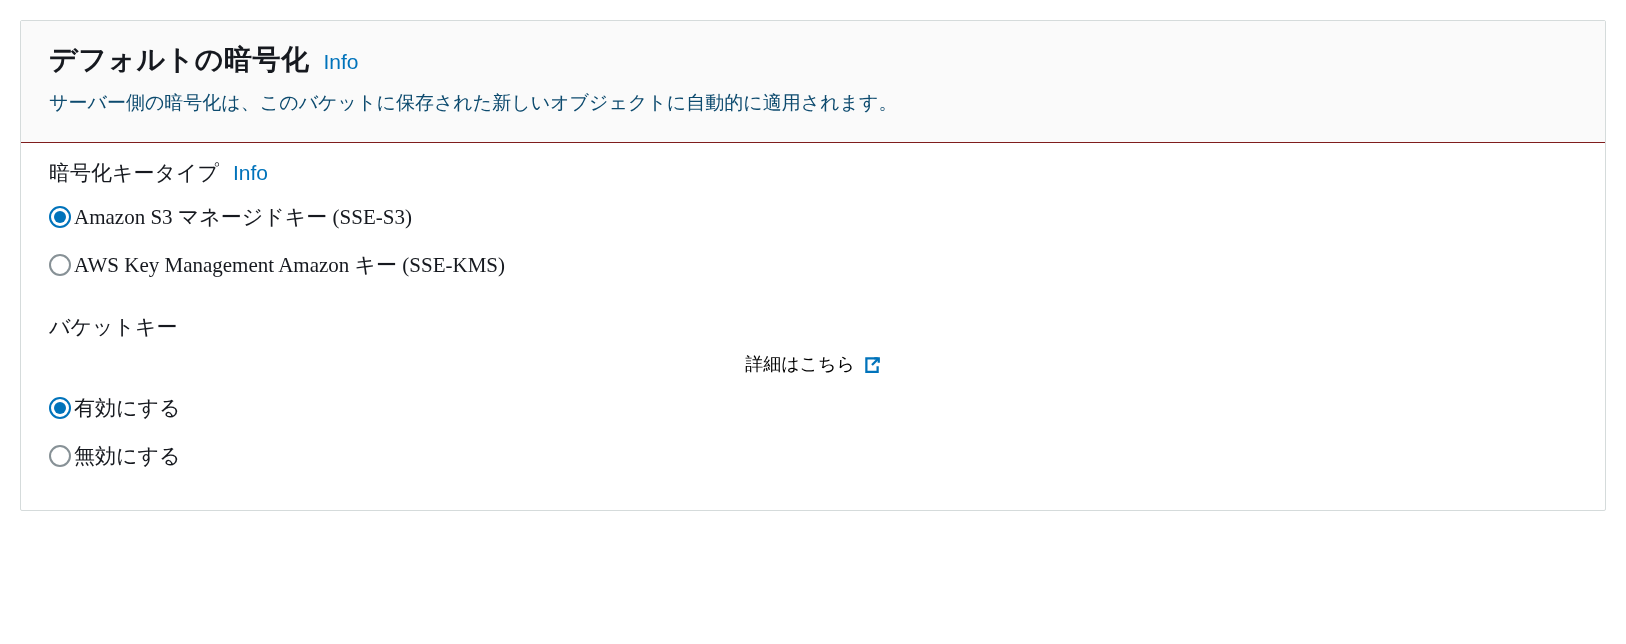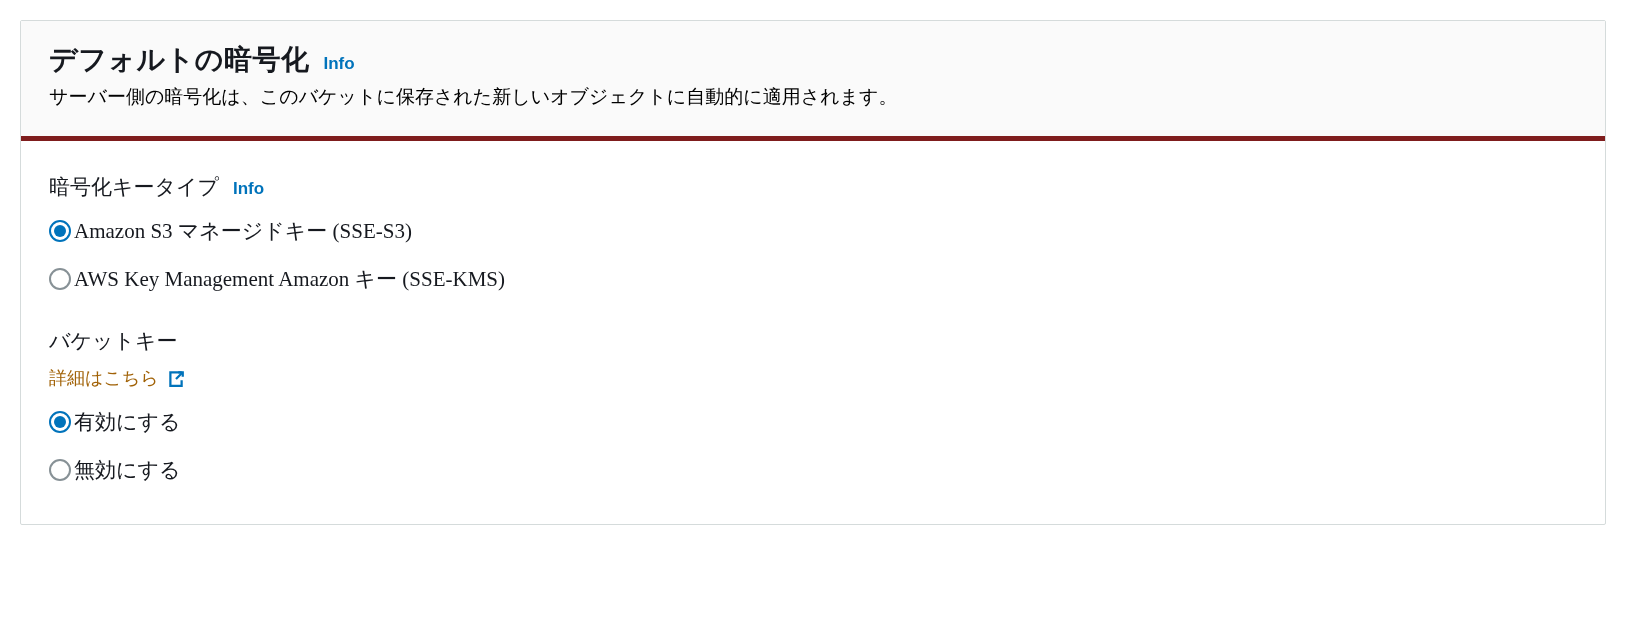--- a/index.html
+++ b/index.html
@@ -13,48 +13,49 @@
       padding: 20px;
     }
     .panel {
       border: 1px solid #d5dbdb;
       border-radius: 2px;
       background: #ffffff;
       width: 1586px;
     }
     .panel-header {
       background: #fafafa;
-      border-bottom: 5px solid #7f1d1d;
+      border-bottom: 1px solid #7f1d1d;
       padding: 20px 28px 24px 28px;
     }
     .panel-title-row {
       display: flex;
       align-items: baseline;
       gap: 14px;
     }
     .panel-title {
       font-size: 28px;
       font-weight: 700;
       color: #16191f;
       letter-spacing: 0.5px;
     }
     .info-link {
       color: #0073bb;
-      font-size: 17px;
-      font-weight: 700;
+      font-size: 21px;
+      font-weight: 400;
       cursor: pointer;
     }
     .panel-description {
-      margin-top: 4px;
+      margin-top: 10px;
       font-size: 19px;
-      color: #000000;
+      color: #0c4a6e;
       line-height: 1.5;
     }
     .panel-body {
-      padding: 32px 28px 32px 28px;
+      padding: 16px 28px 32px 28px;
+      text-align: center;
     }
     .section {
       margin-bottom: 34px;
     }
     .section:last-child {
       margin-bottom: 8px;
     }
     .section-title-row {
       display: flex;
       align-items: baseline;
@@ -67,21 +68,21 @@
       color: #16191f;
     }
     .section-description {
       font-size: 18px;
       color: #545b64;
       line-height: 1.55;
       margin-bottom: 16px;
       margin-top: -6px;
     }
     .learn-more-link {
-      color: #a16207;
+      color: #000000;
       cursor: pointer;
       display: inline-flex;
       align-items: center;
       gap: 8px;
     }
     .external-icon {
       display: inline-block;
       width: 18px;
       height: 18px;
       vertical-align: middle;

